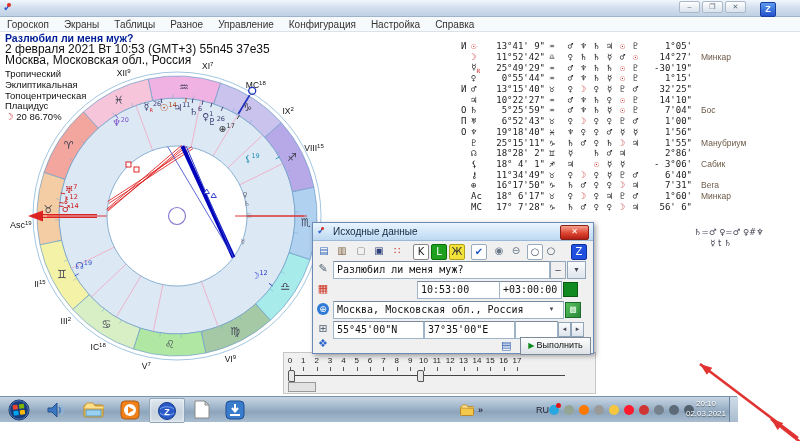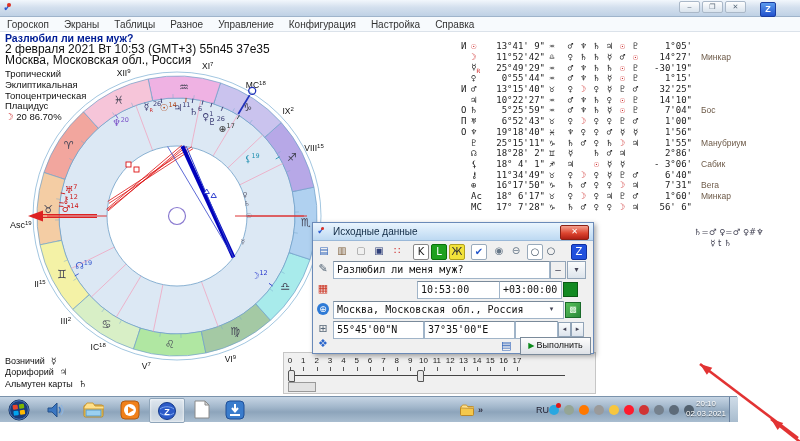--- a/index.html
+++ b/index.html
@@ -535,25 +535,20 @@
         <span class="cv">56' 6"</span>
         <span class="cstar"></span>
       </div>
     </div>
 
   <div id="midpoints">
     <div>♄=♂ ♀=♂ ♀#♆</div>
     <div class="l2">☿ t ♄</div>
   </div>
 
-  <div id="terms">
-      <div><span>Возничий</span><span class="tg">☿</span></div>
-      <div><span>Дорифорий</span><span class="tg">♃</span></div>
-      <div><span>Альмутен карты</span><span class="tg">♄</span></div>
-    </div>
 
   <div id="slider">
     <div id="track"></div>
     <div id="mini-scroll"></div>
   <span class="tickn" style="left: 6px;">0</span>
       <span class="tickm" style="left: 6px;"></span>
       <span class="tickn" style="left: 19.35px;">1</span>
       <span class="tickm" style="left: 19.35px;"></span>
       <span class="tickn" style="left: 32.7px;">2</span>
       <span class="tickm" style="left: 32.7px;"></span>

